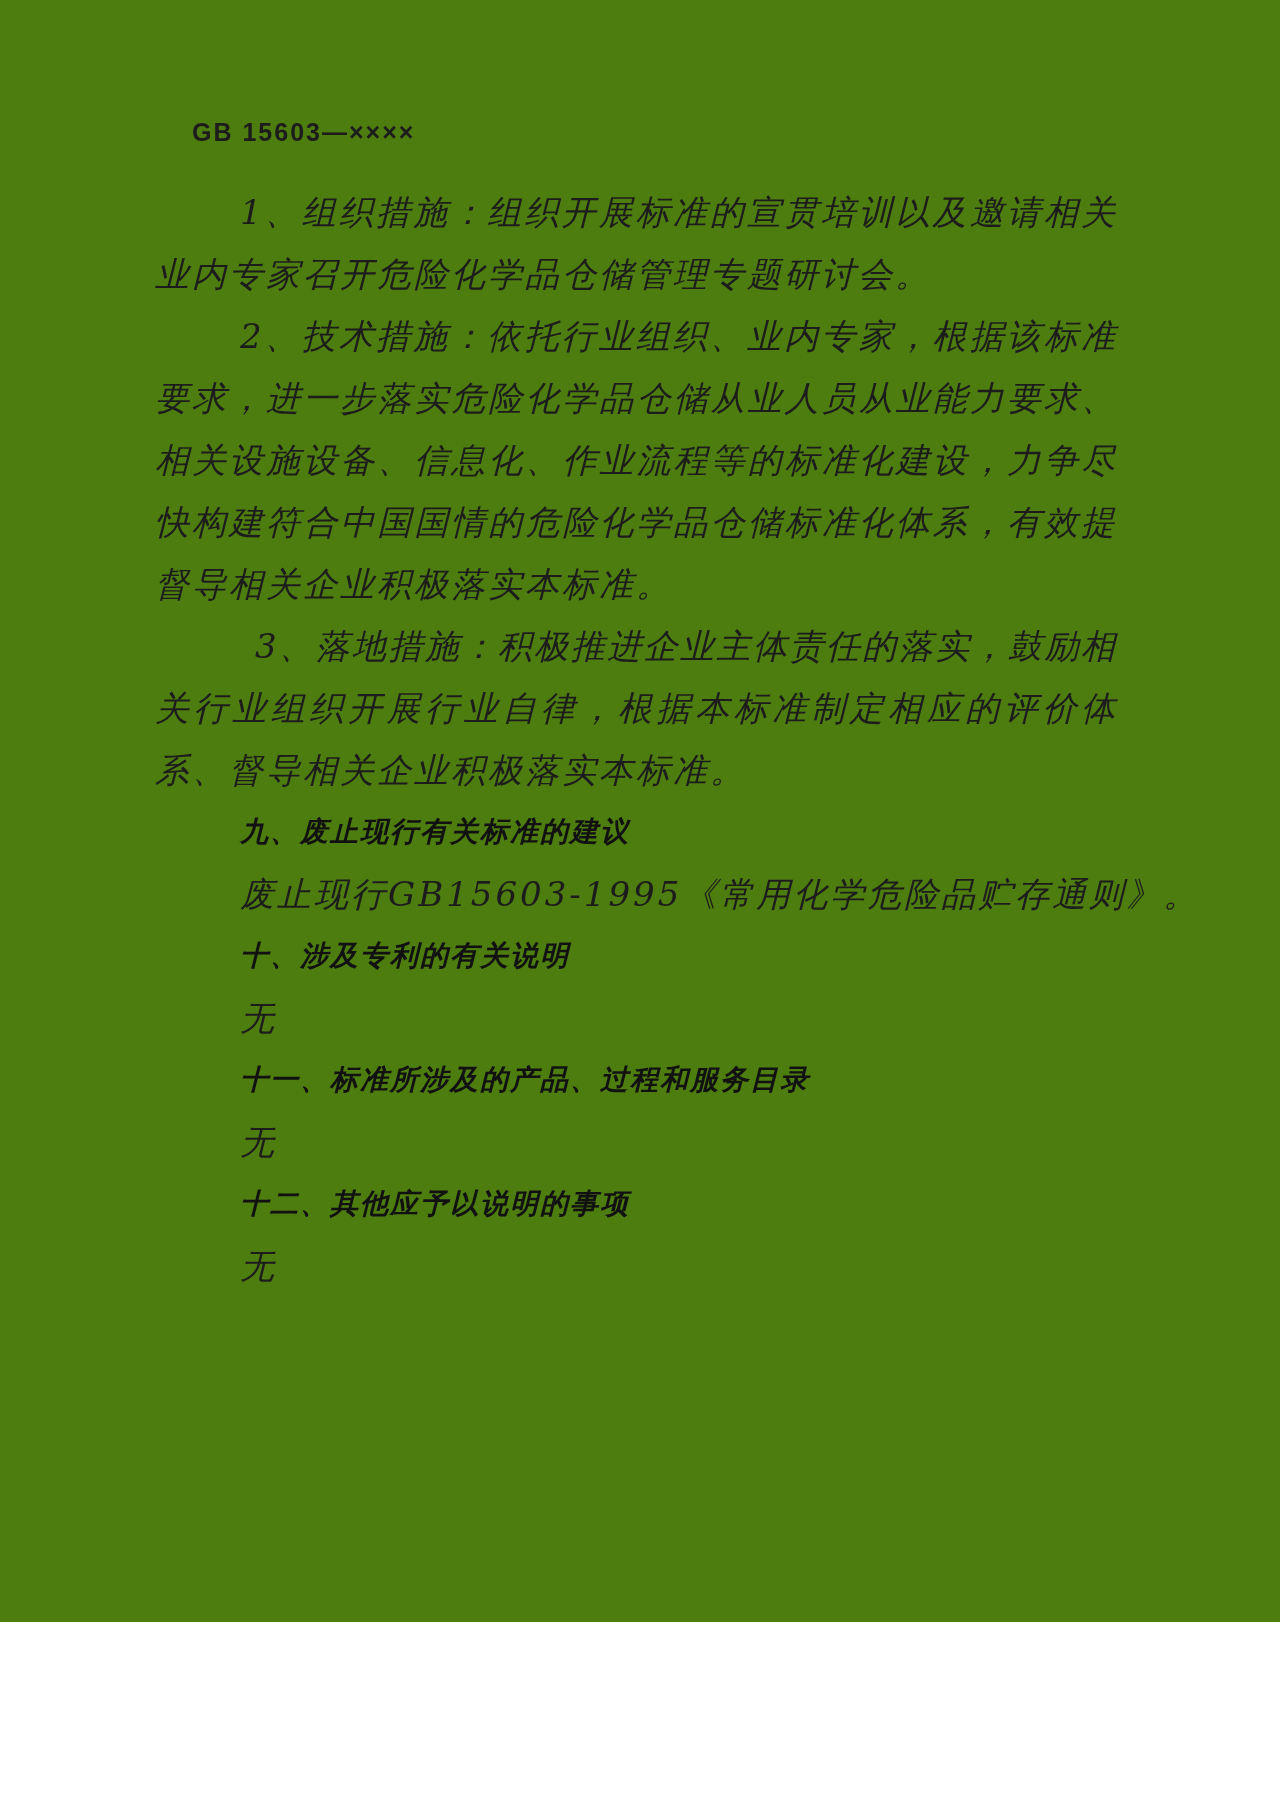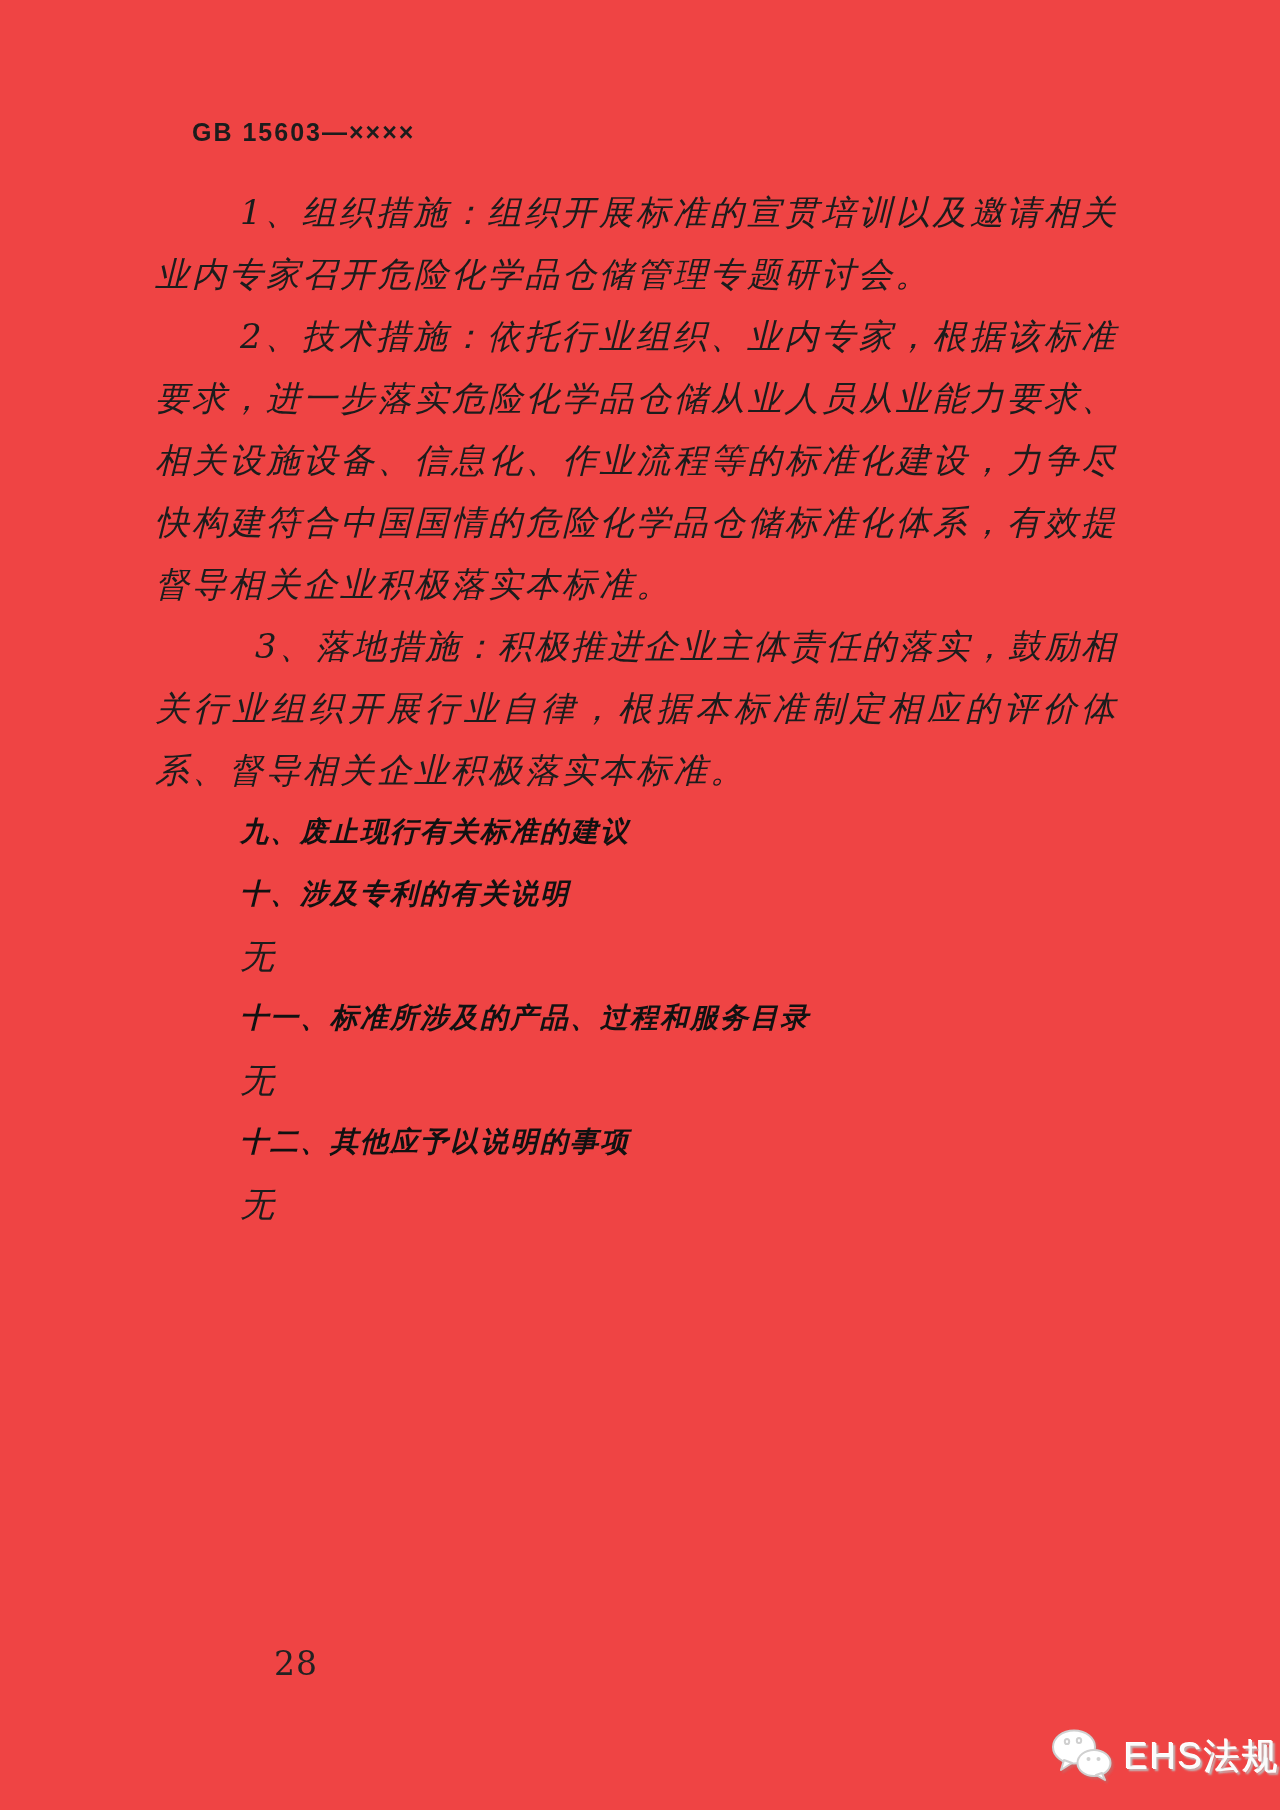--- a/index.html
+++ b/index.html
@@ -1,19 +1,19 @@
 <!DOCTYPE html>
 <html lang="zh"><head>
 <meta charset="utf-8">
 <style>
   html,body{margin:0;padding:0;background:#ffffff;}
   .page{
     position:relative;
-    width:1280px;height:1810px;
-    background:#ef4444;
+    width:1280px;height:1622px;
+    background:#4d7c0f;
     overflow:hidden;
     font-family:"DejaVu Serif","Liberation Serif",serif;
     color:#1c1c1c;
   }
   .doc-code{
     position:absolute;left:192px;top:118px;
     font-family:"Liberation Sans","DejaVu Sans",sans-serif;
     font-size:25px;font-weight:600;letter-spacing:2px;
     color:#1c1c1c;white-space:nowrap;
   }
@@ -74,20 +74,21 @@
     <div class="ln">业内专家召开危险化学品仓储管理专题研讨会。</div>
     <div class="ln ind jst">2、技术措施：依托行业组织、业内专家，根据该标准</div>
     <div class="ln jst">要求，进一步落实危险化学品仓储从业人员从业能力要求、</div>
     <div class="ln jst">相关设施设备、信息化、作业流程等的标准化建设，力争尽</div>
     <div class="ln jst">快构建符合中国国情的危险化学品仓储标准化体系，有效提</div>
     <div class="ln">督导相关企业积极落实本标准。</div>
     <div class="ln ind2 jst">3、落地措施：积极推进企业主体责任的落实，鼓励相</div>
     <div class="ln jst">关行业组织开展行业自律，根据本标准制定相应的评价体</div>
     <div class="ln">系、督导相关企业积极落实本标准。</div>
     <div class="ln ind hd">九、废止现行有关标准的建议</div>
+    <div class="ln ind">废止现行GB15603-1995《常用化学危险品贮存通则》。</div>
     <div class="ln ind hd">十、涉及专利的有关说明</div>
     <div class="ln ind">无</div>
     <div class="ln ind hd">十一、标准所涉及的产品、过程和服务目录</div>
     <div class="ln ind">无</div>
     <div class="ln ind hd">十二、其他应予以说明的事项</div>
     <div class="ln ind">无</div>
   </div>
 
   <div class="page-number">28</div>
 

